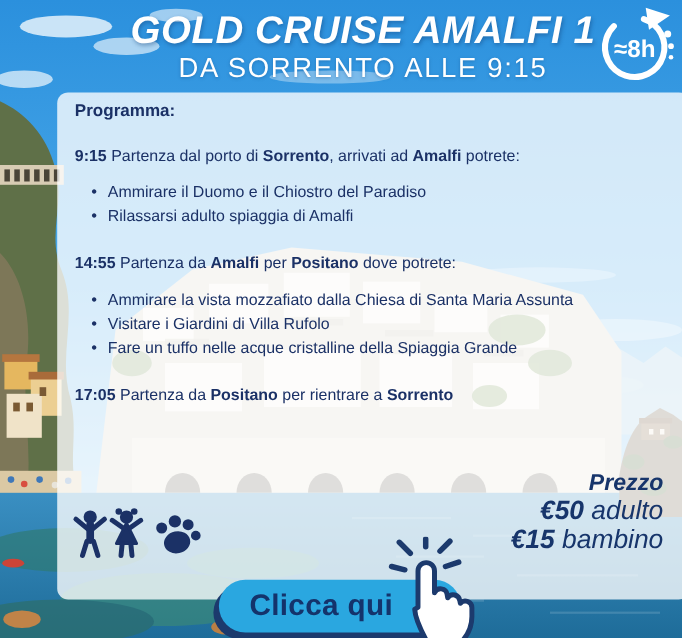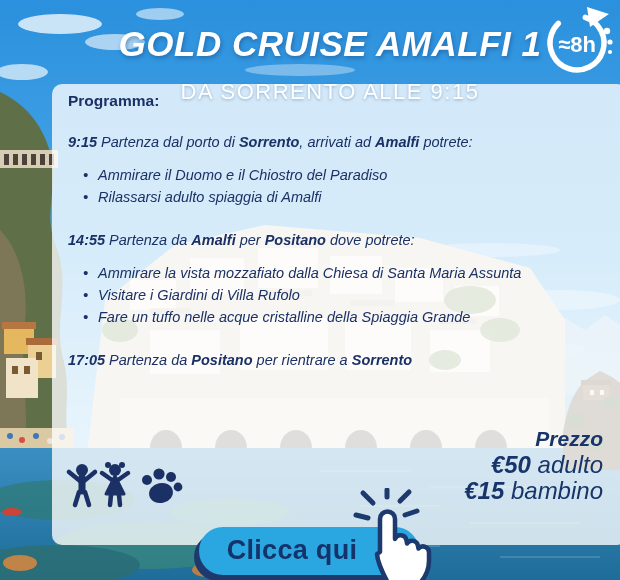--- a/index.html
+++ b/index.html
@@ -6,43 +6,43 @@
   body{
     width:620px;height:580px;position:relative;overflow:hidden;
     font-family:"Liberation Sans",sans-serif;
     background:#2f96e0;
   }
   .bg{position:absolute;left:0;top:0;width:620px;height:580px;z-index:0;}
 
   
   .header{position:absolute;top:8px;left:70px;width:520px;text-align:center;z-index:3;}
   .title{
-    margin:16px;color:#fff;font-size:35px;font-weight:800;font-style:italic;
+    margin:0;color:#fff;font-size:35px;font-weight:800;font-style:italic;
     letter-spacing:.5px;line-height:1.15;
     text-shadow:1px 2px 4px rgba(15,60,115,.45);
     white-space:nowrap;
   }
   .subtitle{
-    margin:1px 0 0;color:#fff;font-size:22px;font-weight:400;
+    margin:1px 0 0;color:#fff;font-size:25px;font-weight:400;
     letter-spacing:1.5px;line-height:1.1;
     text-shadow:0 1px 3px rgba(15,60,115,.35);
     white-space:nowrap;
     text-align:center;
   }
   .duration-badge{position:absolute;top:5px;right:5px;width:72px;height:72px;z-index:4;}
 
   
   .card{
     position:absolute;left:52px;top:84px;width:575px;height:461px;
     background:rgba(255,255,255,.78);border-radius:10px;z-index:2;
     color:#1b3166;font-size:14.5px;
   }
   .card-inner{position:relative;width:100%;height:100%;padding:8px 16px 0 16px;box-sizing:border-box;}
   .program-heading{margin:0;font-size:15.5px;font-weight:800;}
-  .section{margin-top:24px;font-style:italic;}
+  .section{margin-top:24px;}
   .intro{margin:0;line-height:16px;}
   .b{font-weight:800;}
   ul.bullets{list-style:none;margin:14px 0 0;padding:0 0 0 30px;}
   ul.bullets li{position:relative;line-height:22px;}
   ul.bullets li::before{
     content:"\2022";position:absolute;left:-15px;top:0;
     font-size:15px;color:#1b3166;
   }
 
   

